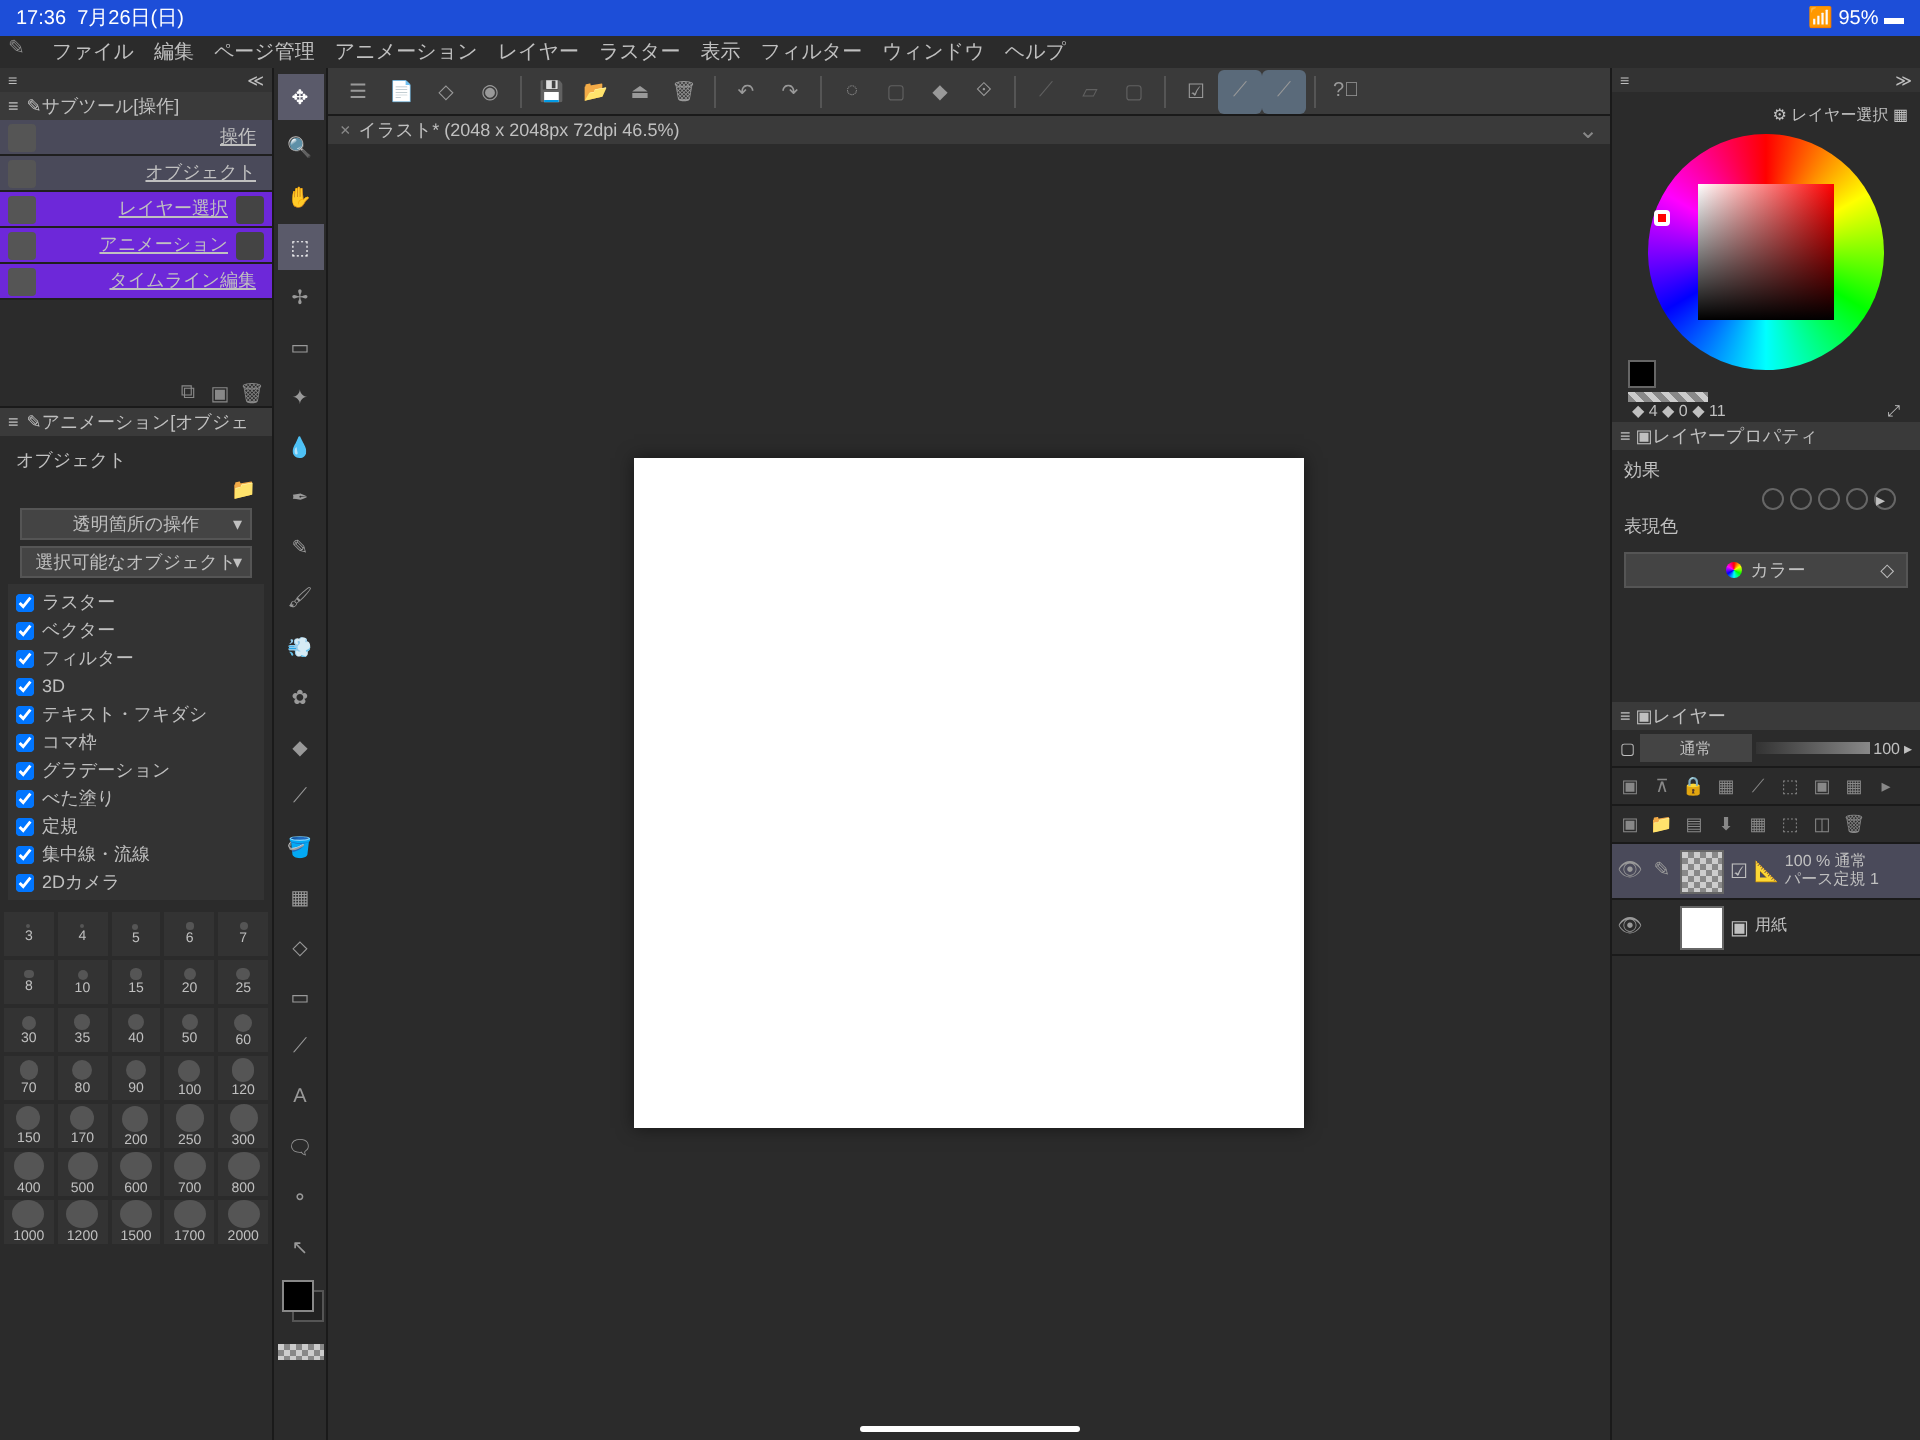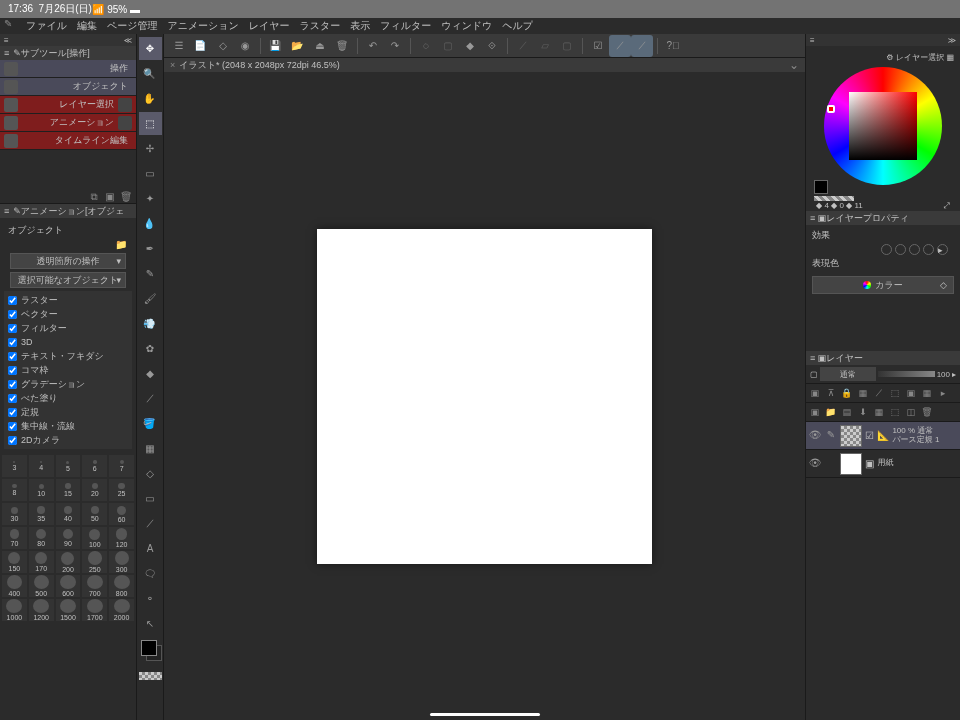--- a/index.html
+++ b/index.html
@@ -1,27 +1,27 @@
 <!DOCTYPE html>
 <html><head>
 <meta charset="utf-8">
 <style>
 * { margin: 0; padding: 0; box-sizing: border-box; font-family: -apple-system, sans-serif; }
 body { width: 960px; height: 720px; background: #2b2b2b; overflow: hidden; color: #c0c0c0; font-size: 10px; }
-.statusbar { height: 18px; background: #737373; display: flex; align-items: center; padding: 0 8px; color: #fff; font-size: 10px; }
+.statusbar { height: 18px; background: #1d4ed8; display: flex; align-items: center; padding: 0 8px; color: #fff; font-size: 10px; }
 .sb-left { flex: 0 0 auto; }
-.sb-right { flex: 1; text-align: left; }
+.sb-right { flex: 1; text-align: right; }
 .menubar { height: 16px; background: #2b2b2b; display: flex; align-items: center; padding: 0 4px; font-size: 10px; }
 .menubar .logo { width: 16px; height: 16px; margin-right: 6px; color: #888; }
 .menubar .mi { margin-right: 10px; cursor: pointer; }
 .workspace { display: flex; height: 686px; }
 .left-panels { width: 137px; background: #2b2b2b; display: flex; flex-direction: column; border-right: 1px solid #1a1a1a; }
 .panel-header { height: 14px; background: #3a3a3a; display: flex; align-items: center; padding: 0 4px; font-size: 9px; }
 .panel-header .grip { margin-right: 4px; }
-.subtool-list { background: #7f1d1d; }
+.subtool-list { background: #6d28d9; text-decoration: underline; }
 .subtool-item { height: 18px; display: flex; align-items: center; padding: 0 4px; font-size: 9px; border-bottom: 1px solid #1f1f1f; }
 .subtool-item.sel { background: #4a4a5a; }
 .subtool-item .lbl { flex: 1; text-align: right; padding-right: 4px; }
 .subtool-item .ico { width: 14px; height: 14px; margin-right: 4px; background: #555; border-radius: 2px; }
 .subtool-item .rico { width: 14px; height: 14px; background: #444; border-radius: 2px; }
 .toolprop { padding: 4px; }
 .dropdown { height: 16px; background: #444; border: 1px solid #555; display: flex; align-items: center; justify-content: center; font-size: 9px; margin: 3px 6px; position: relative; }
 .dropdown .arrow { position: absolute; right: 4px; }
 .checklist { background: #333; padding: 2px 4px; }
 .check-item { display: flex; align-items: center; height: 14px; font-size: 9px; }

